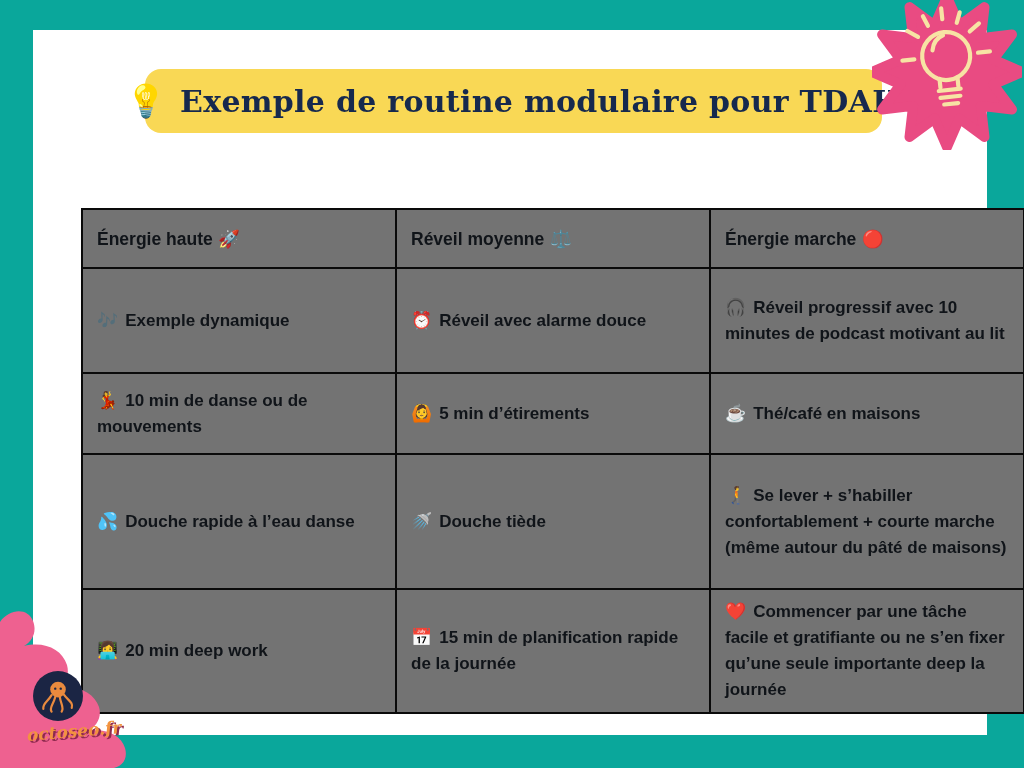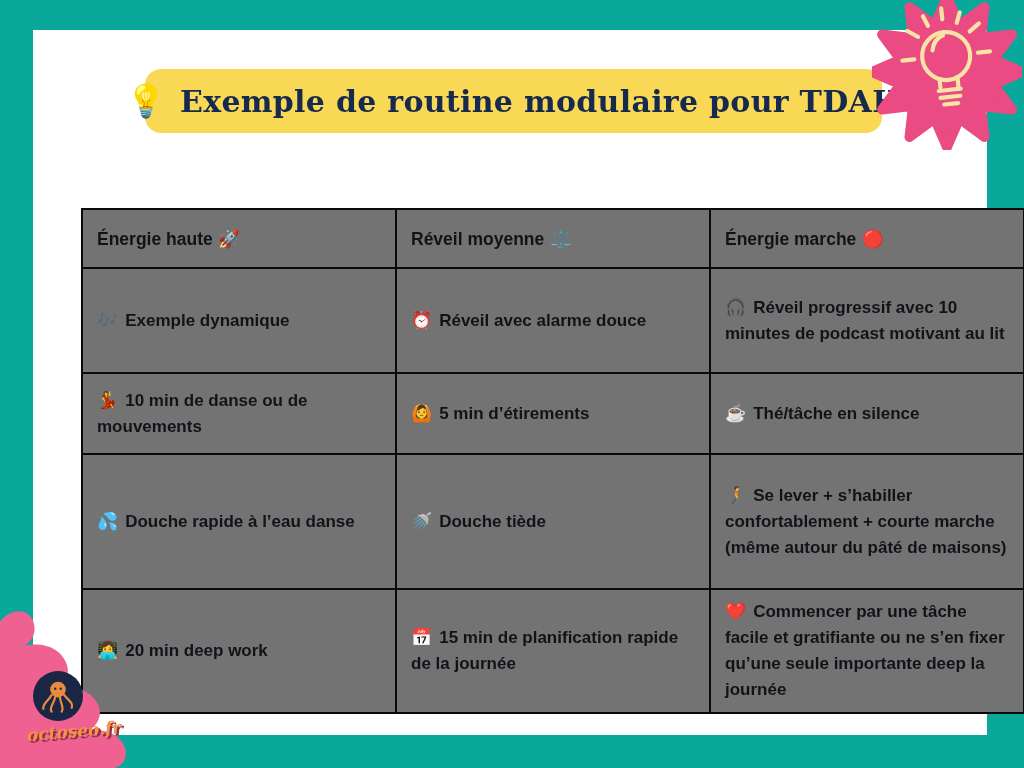--- a/index.html
+++ b/index.html
@@ -56,21 +56,21 @@
     </thead>
     <tbody>
       <tr class="h-r1">
         <td><span class="emo">🎶</span><span>Exemple dynamique</span></td>
         <td><span class="emo">⏰</span><span>Réveil avec alarme douce</span></td>
         <td><span class="emo">🎧</span><span>Réveil progressif avec 10 minutes de podcast motivant au lit</span></td>
       </tr>
       <tr class="h-r2">
         <td><span class="emo">💃</span><span>10 min de danse ou de mouvements</span></td>
         <td><span class="emo">🙆</span><span>5 min d’étirements</span></td>
-        <td><span class="emo">☕</span><span>Thé/tâche en silence</span></td>
+        <td><span class="emo">☕</span><span>Thé/café en maisons</span></td>
       </tr>
       <tr class="h-r3">
         <td><span class="emo">💦</span><span>Douche rapide à l’eau danse</span></td>
         <td><span class="emo">🚿</span><span>Douche tiède</span></td>
         <td><span class="emo">🚶‍➡️</span><span>Se lever + s’habiller confortablement + courte marche (même autour du pâté de maisons)</span></td>
       </tr>
       <tr class="h-r4">
         <td><span class="emo">👩‍💻</span><span>20 min deep work</span></td>
         <td><span class="emo">📅</span><span>15 min de planification rapide de la journée</span></td>
         <td><span class="emo">❤️</span><span>Commencer par une tâche facile et gratifiante ou ne s’en fixer qu’une seule importante deep la journée</span></td>

